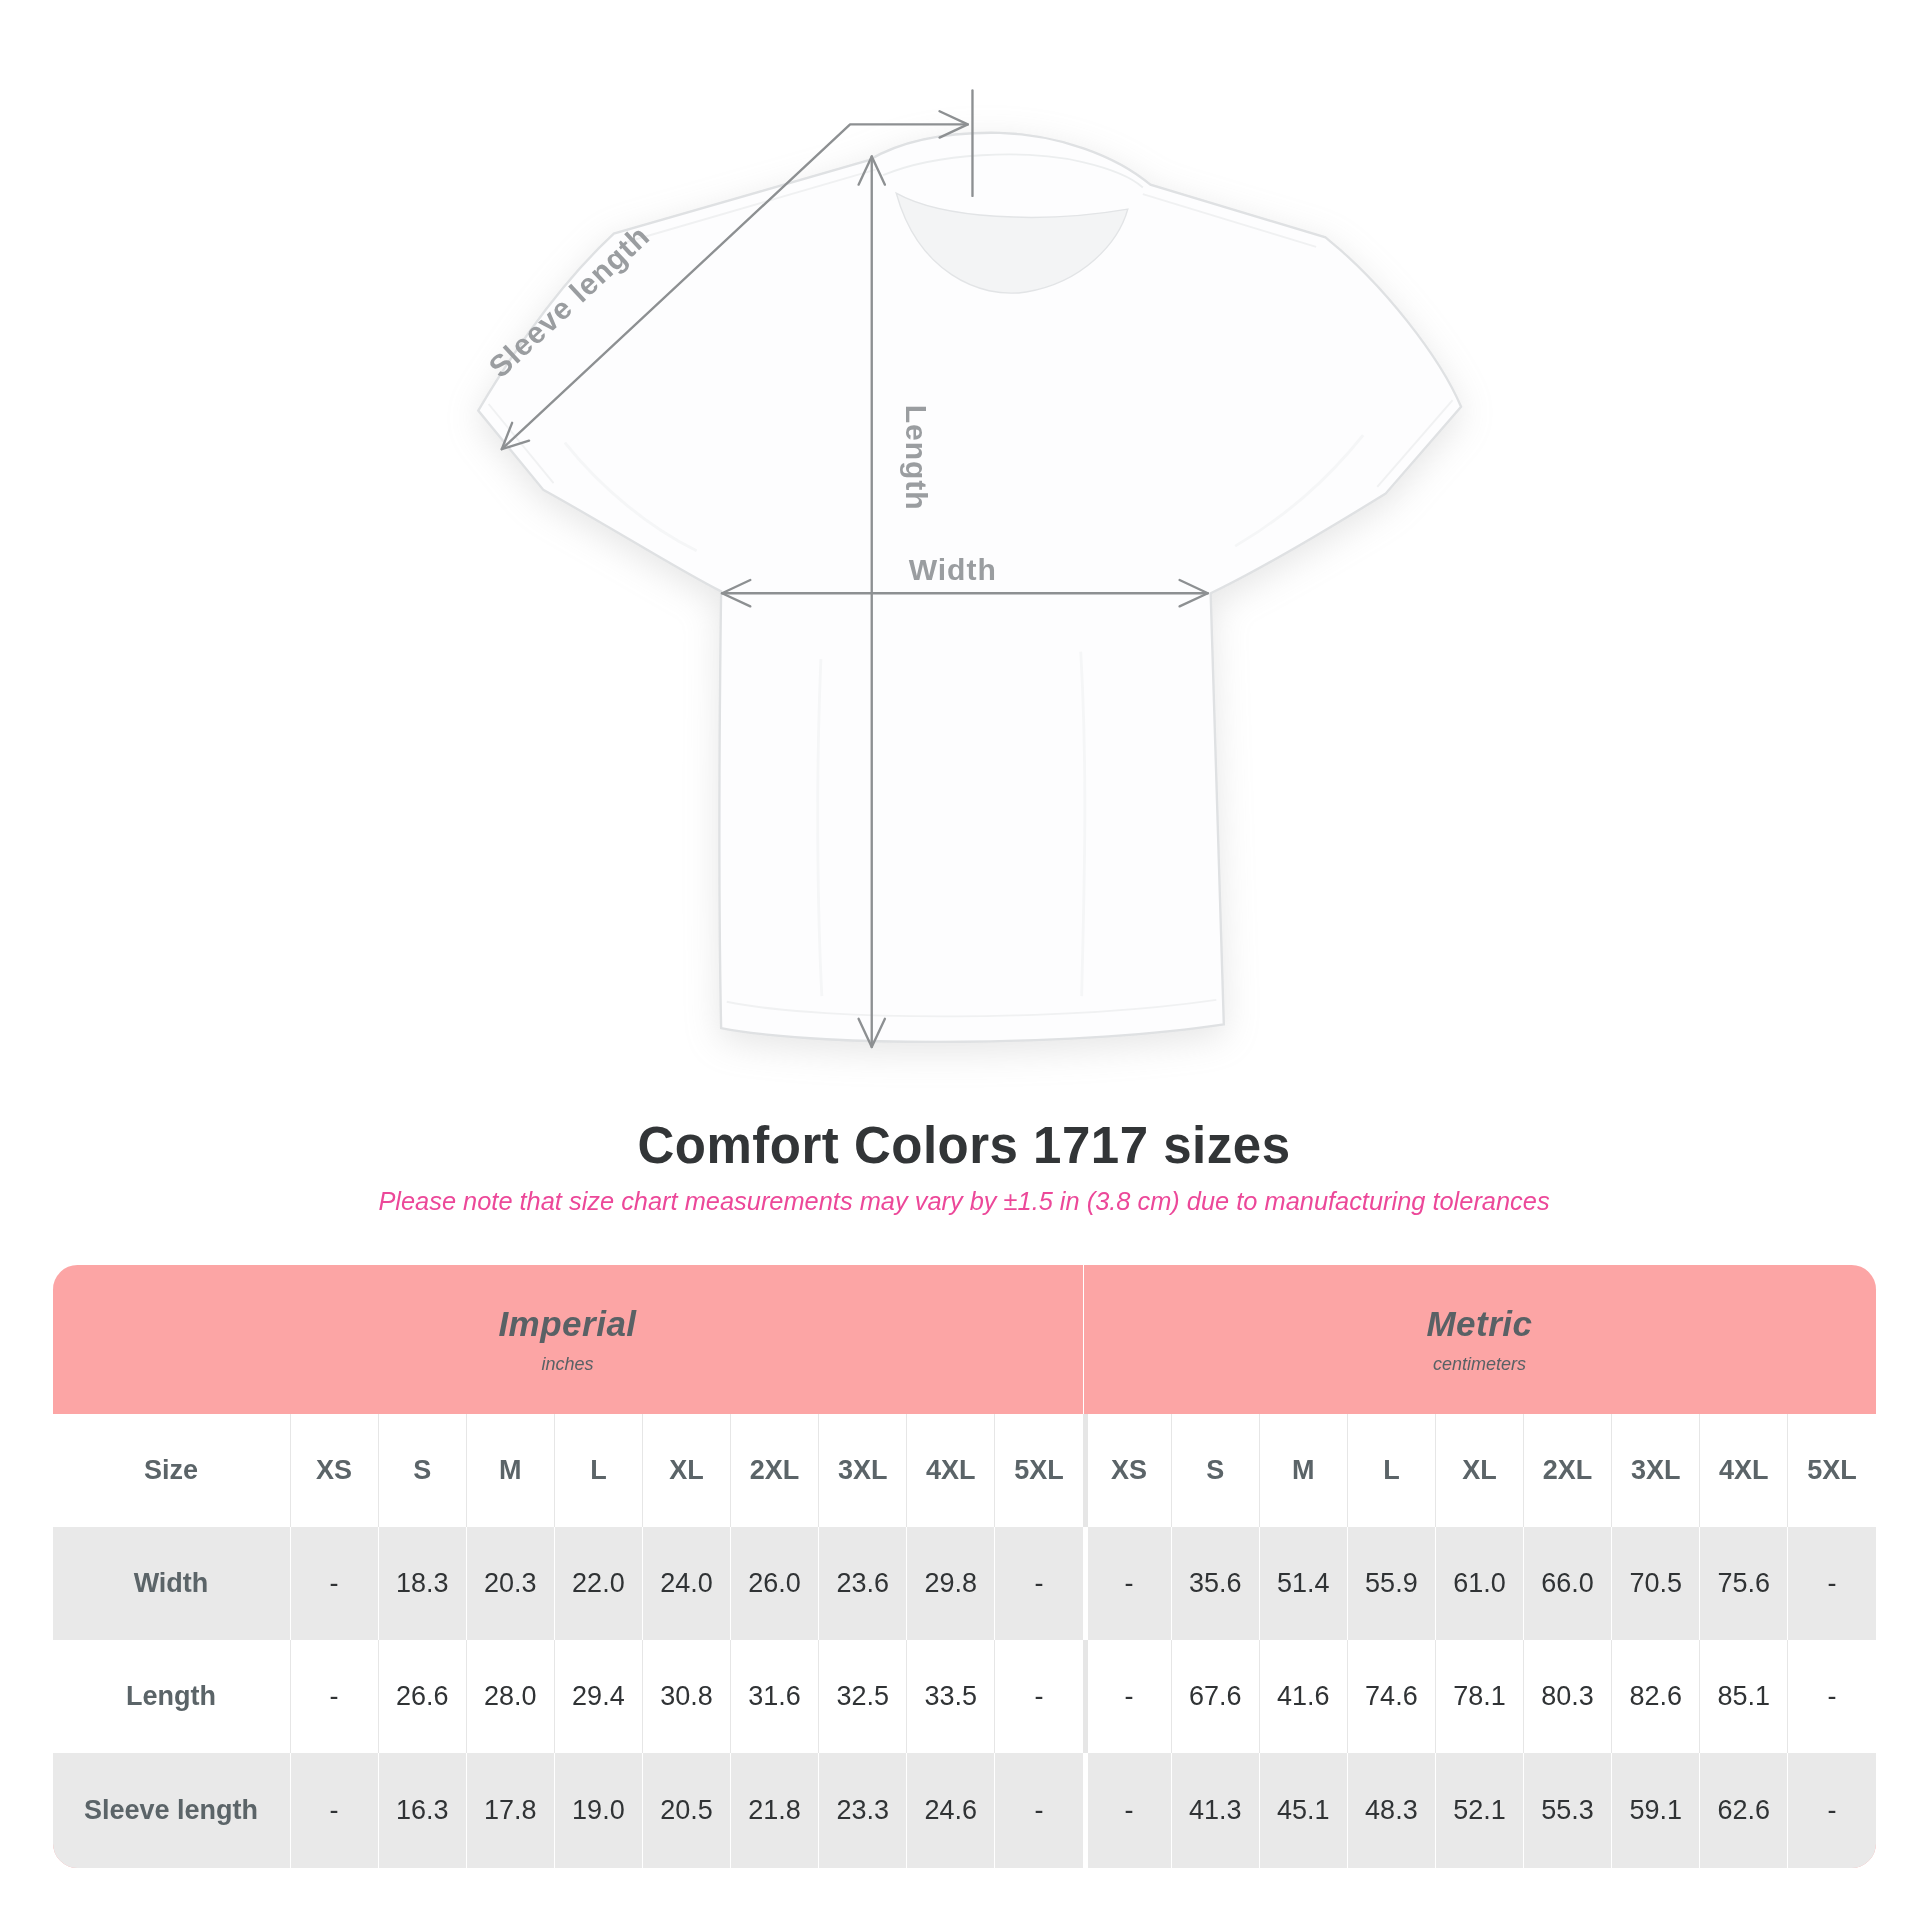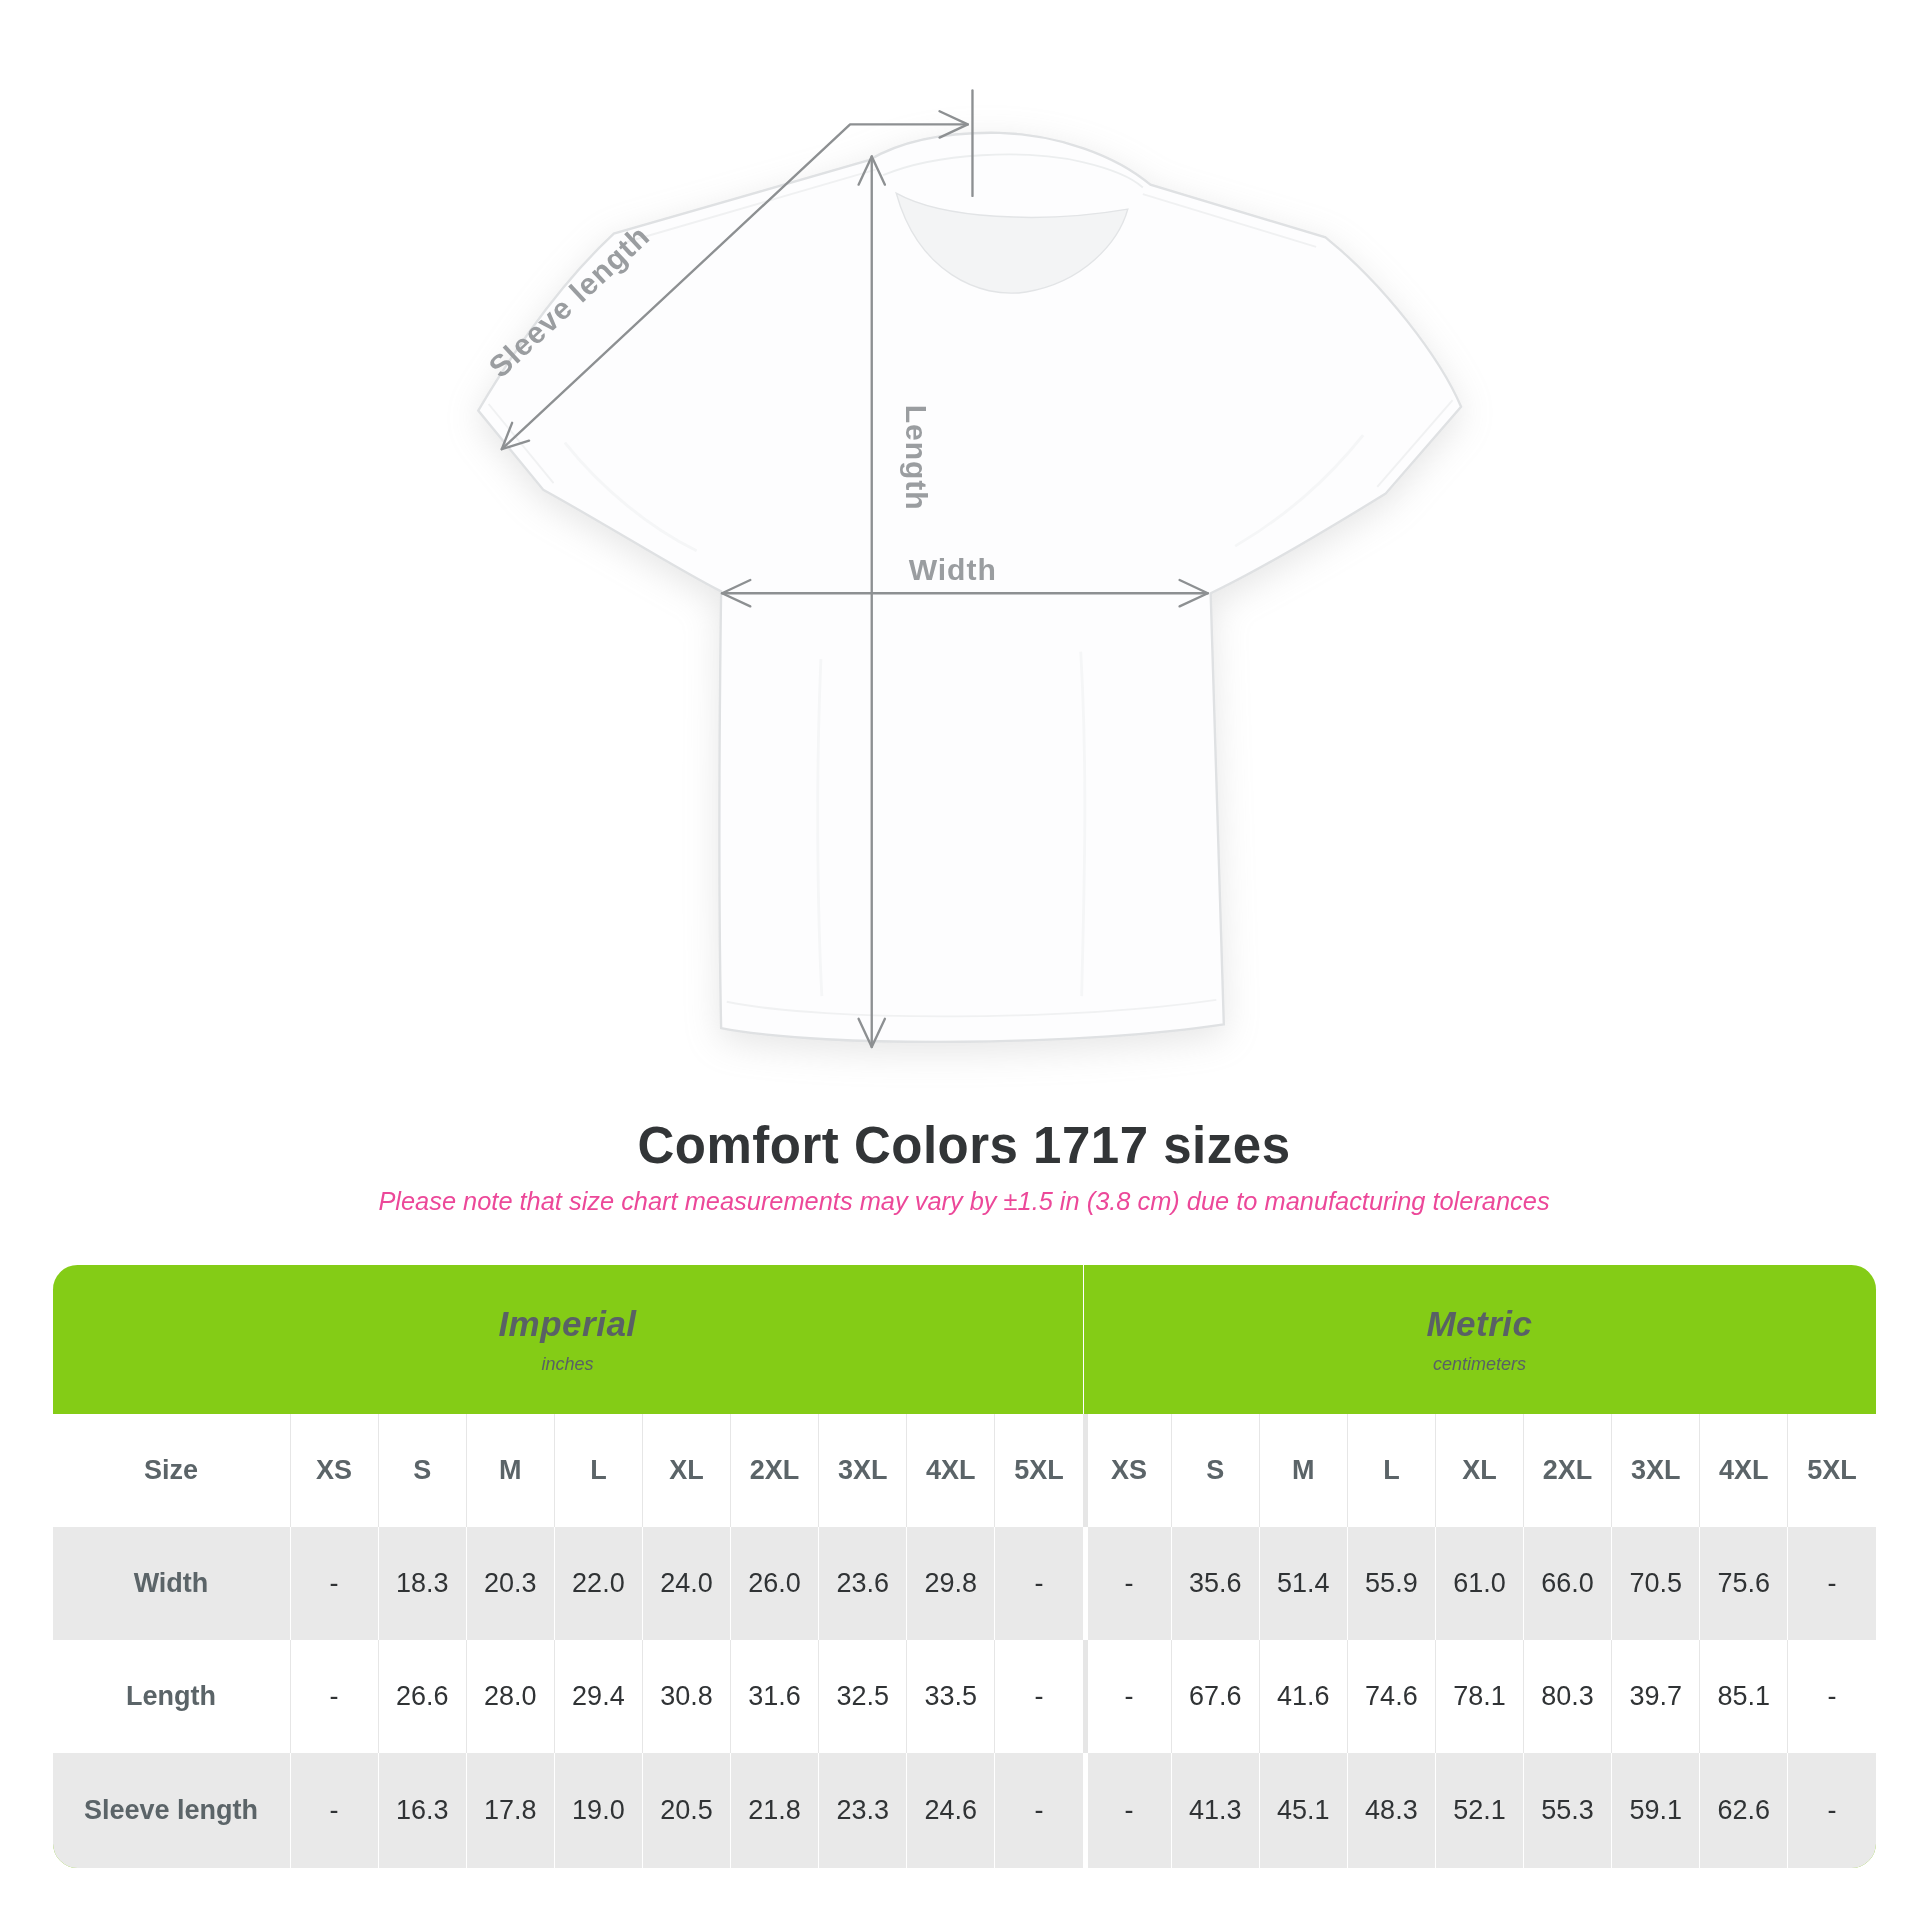--- a/index.html
+++ b/index.html
@@ -23,21 +23,21 @@
   }
   .page-note{
     margin:17px 0 0 0;text-align:center;font-style:italic;
     font-size:25.4px;line-height:29px;color:#ec4899;
   }
   .size-grid{
     display:grid;
     grid-template-columns:237px repeat(18,1fr);
     grid-template-rows:149px 113px 113px 113px 115px;
     width:1823px;margin:49px auto 0;
-    background:#84cc16;border-radius:24.5px;overflow:hidden;
+    background:#fca5a5;border-radius:24.5px;overflow:hidden;
   }
   .unit-cell{display:flex;flex-direction:column;align-items:center;justify-content:center;gap:9.4px;}
   .unit-imperial{grid-column:1/11;}
   .unit-metric{grid-column:11/20;border-left:1.9px solid #ffffff;}
   .unit-name{font-size:35px;font-weight:bold;font-style:italic;color:#596165;letter-spacing:0.5px;}
   .unit-sub{font-size:18px;font-style:italic;color:#596165;}
   .cell{display:flex;align-items:center;justify-content:center;font-size:27px;color:#303335;}
   .lead{font-weight:bold;color:#5b6468;}
   .r-head{background:#ffffff;font-weight:bold;color:#5b6468;}
   .r-gray{background:#e9e9e9;}
@@ -166,21 +166,21 @@
       <div class="cell r-white v">31.6</div>
       <div class="cell r-white v">32.5</div>
       <div class="cell r-white v">33.5</div>
       <div class="cell r-white v">-</div>
       <div class="cell r-white v vd">-</div>
       <div class="cell r-white v">67.6</div>
       <div class="cell r-white v">41.6</div>
       <div class="cell r-white v">74.6</div>
       <div class="cell r-white v">78.1</div>
       <div class="cell r-white v">80.3</div>
-      <div class="cell r-white v">39.7</div>
+      <div class="cell r-white v">82.6</div>
       <div class="cell r-white v">85.1</div>
       <div class="cell r-white v">-</div>
       <div class="cell lead r-gray">Sleeve length</div>
       <div class="cell r-gray v">-</div>
       <div class="cell r-gray v">16.3</div>
       <div class="cell r-gray v">17.8</div>
       <div class="cell r-gray v">19.0</div>
       <div class="cell r-gray v">20.5</div>
       <div class="cell r-gray v">21.8</div>
       <div class="cell r-gray v">23.3</div>

